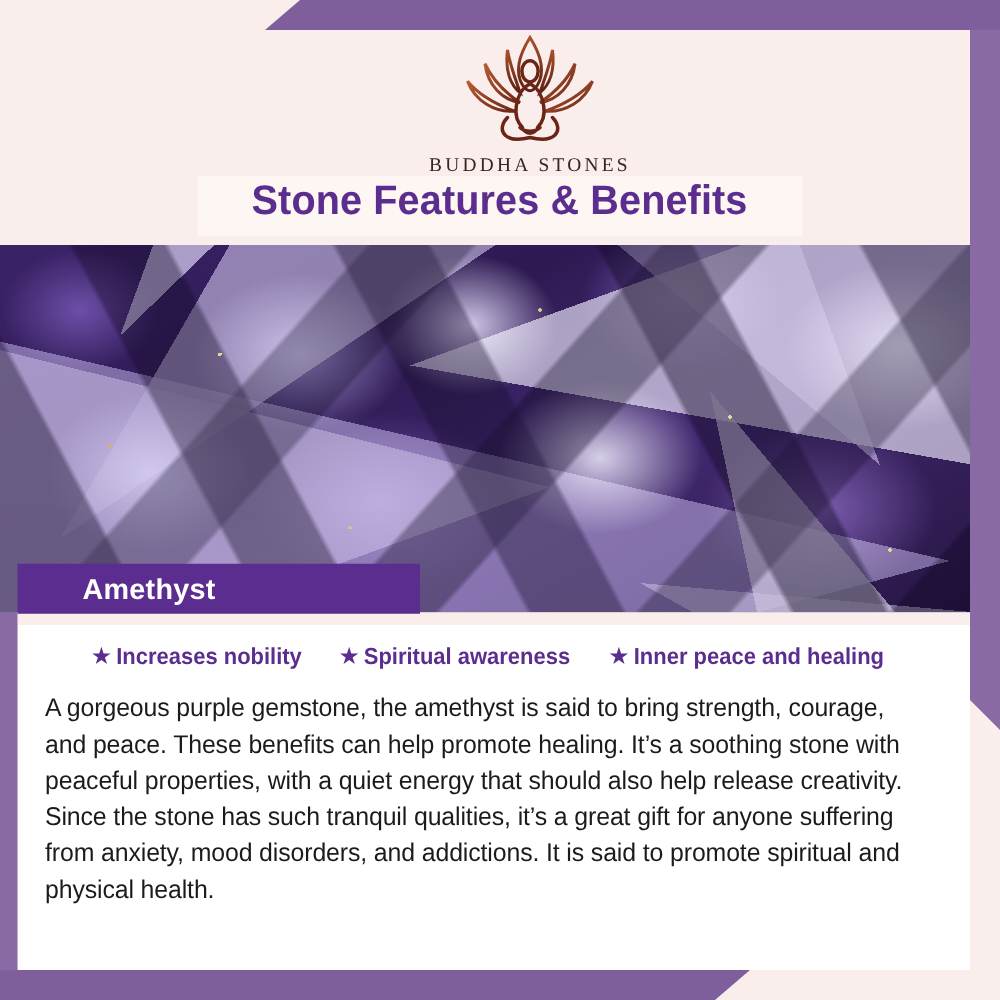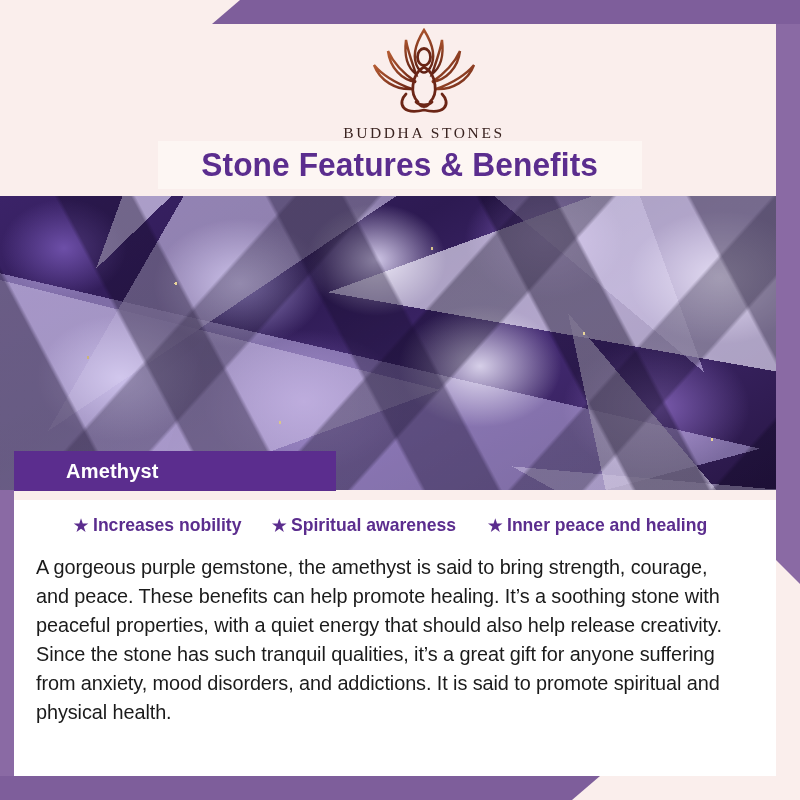--- a/index.html
+++ b/index.html
@@ -98,21 +98,20 @@
   }
 
   .title-plate {
     position: absolute;
     top: 141px;
     left: 158px;
     width: 484px;
     height: 48px;
     background: #fdf6f3;
     display: flex;
-    align-items: center;
     justify-content: center;
   }
   .title-plate .title-text {
     font-family: "Liberation Sans Narrow", "Liberation Sans", sans-serif;
     font-size: 33px;
     font-weight: 700;
     color: #5b2d8e;
     letter-spacing: 0.1px;
     transform: scaleX(0.96);
     white-space: nowrap;
@@ -183,21 +182,21 @@
     left: 14px;
     width: 322px;
     height: 40px;
     background: #5b2d8e;
     display: flex;
     align-items: center;
     z-index: 4;
   }
   .stone-banner .stone-name {
     font-family: "Liberation Sans Narrow", "Liberation Sans", sans-serif;
-    font-size: 20px;
+    font-size: 23px;
     font-weight: 700;
     color: #ffffff;
     margin-left: 52px;
     letter-spacing: 0.2px;
   }
 
   
   .content {
     position: absolute;
     top: 490px;

